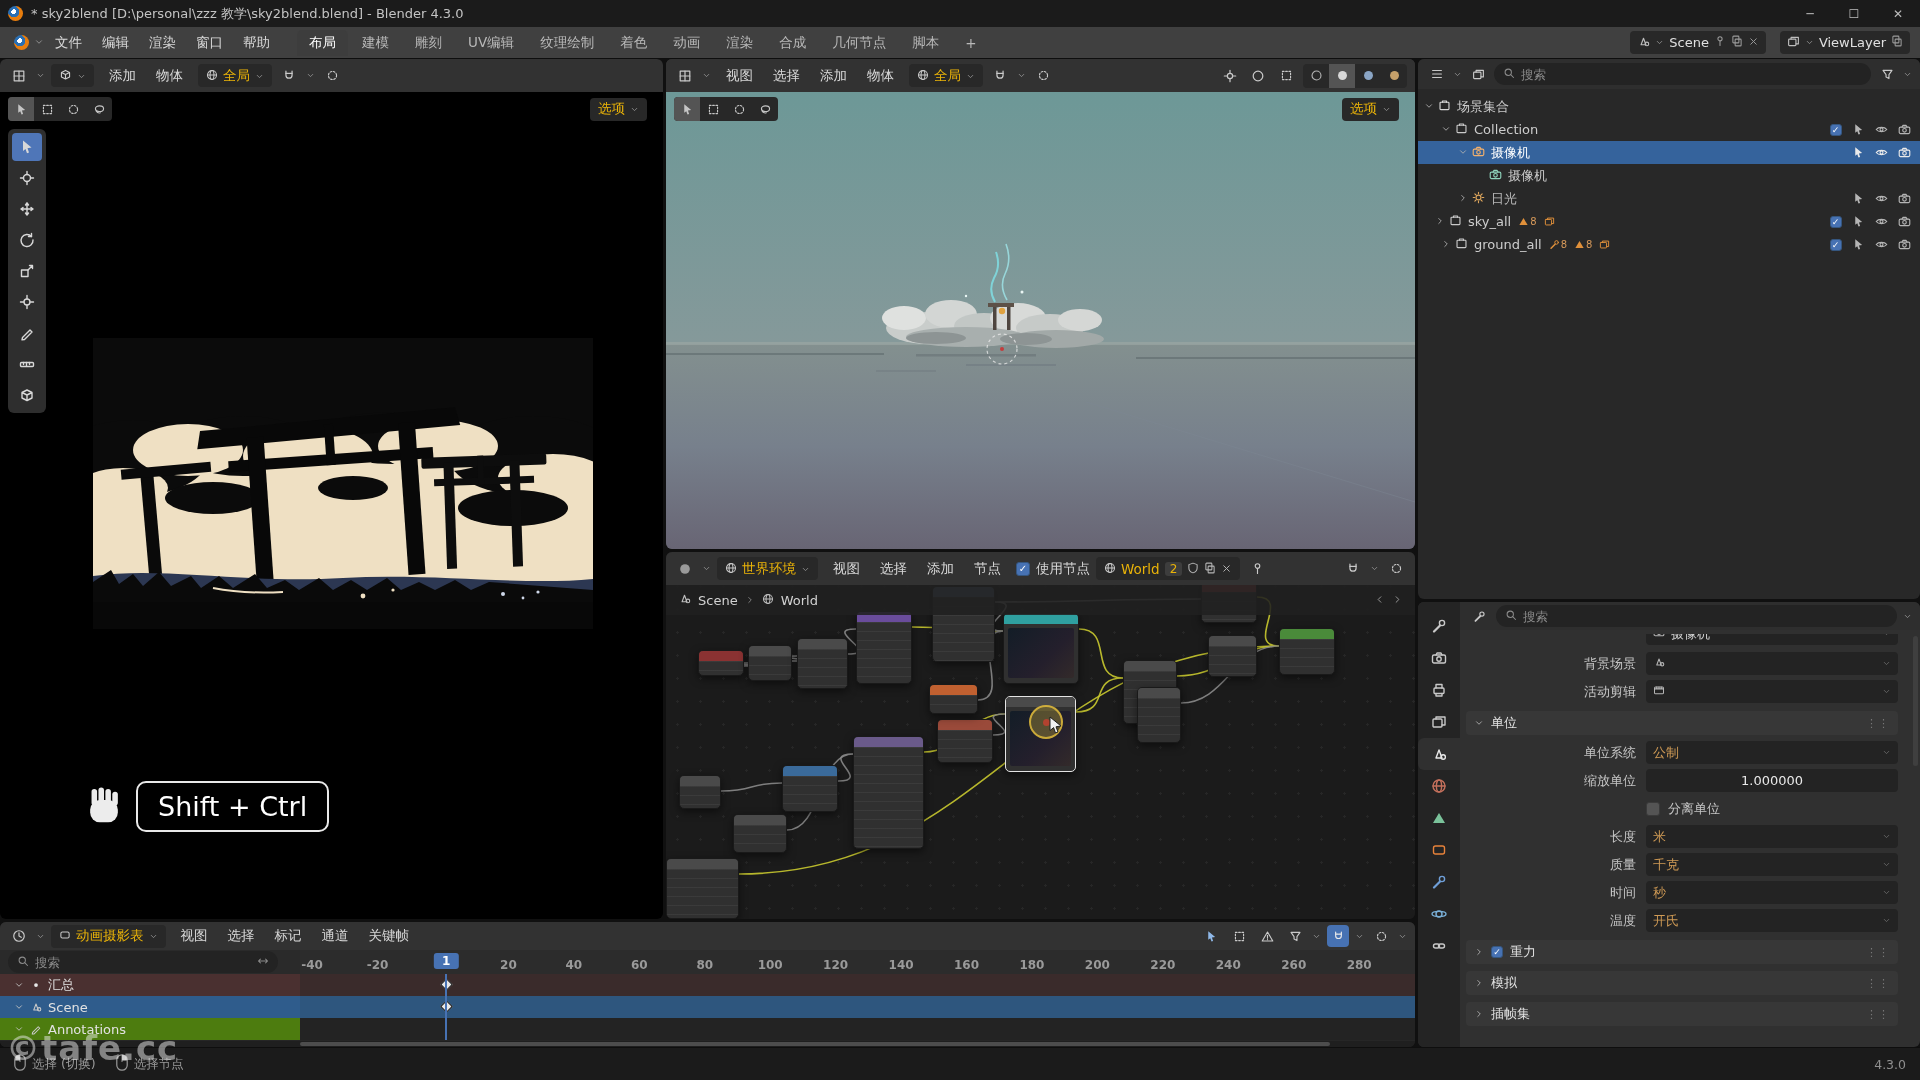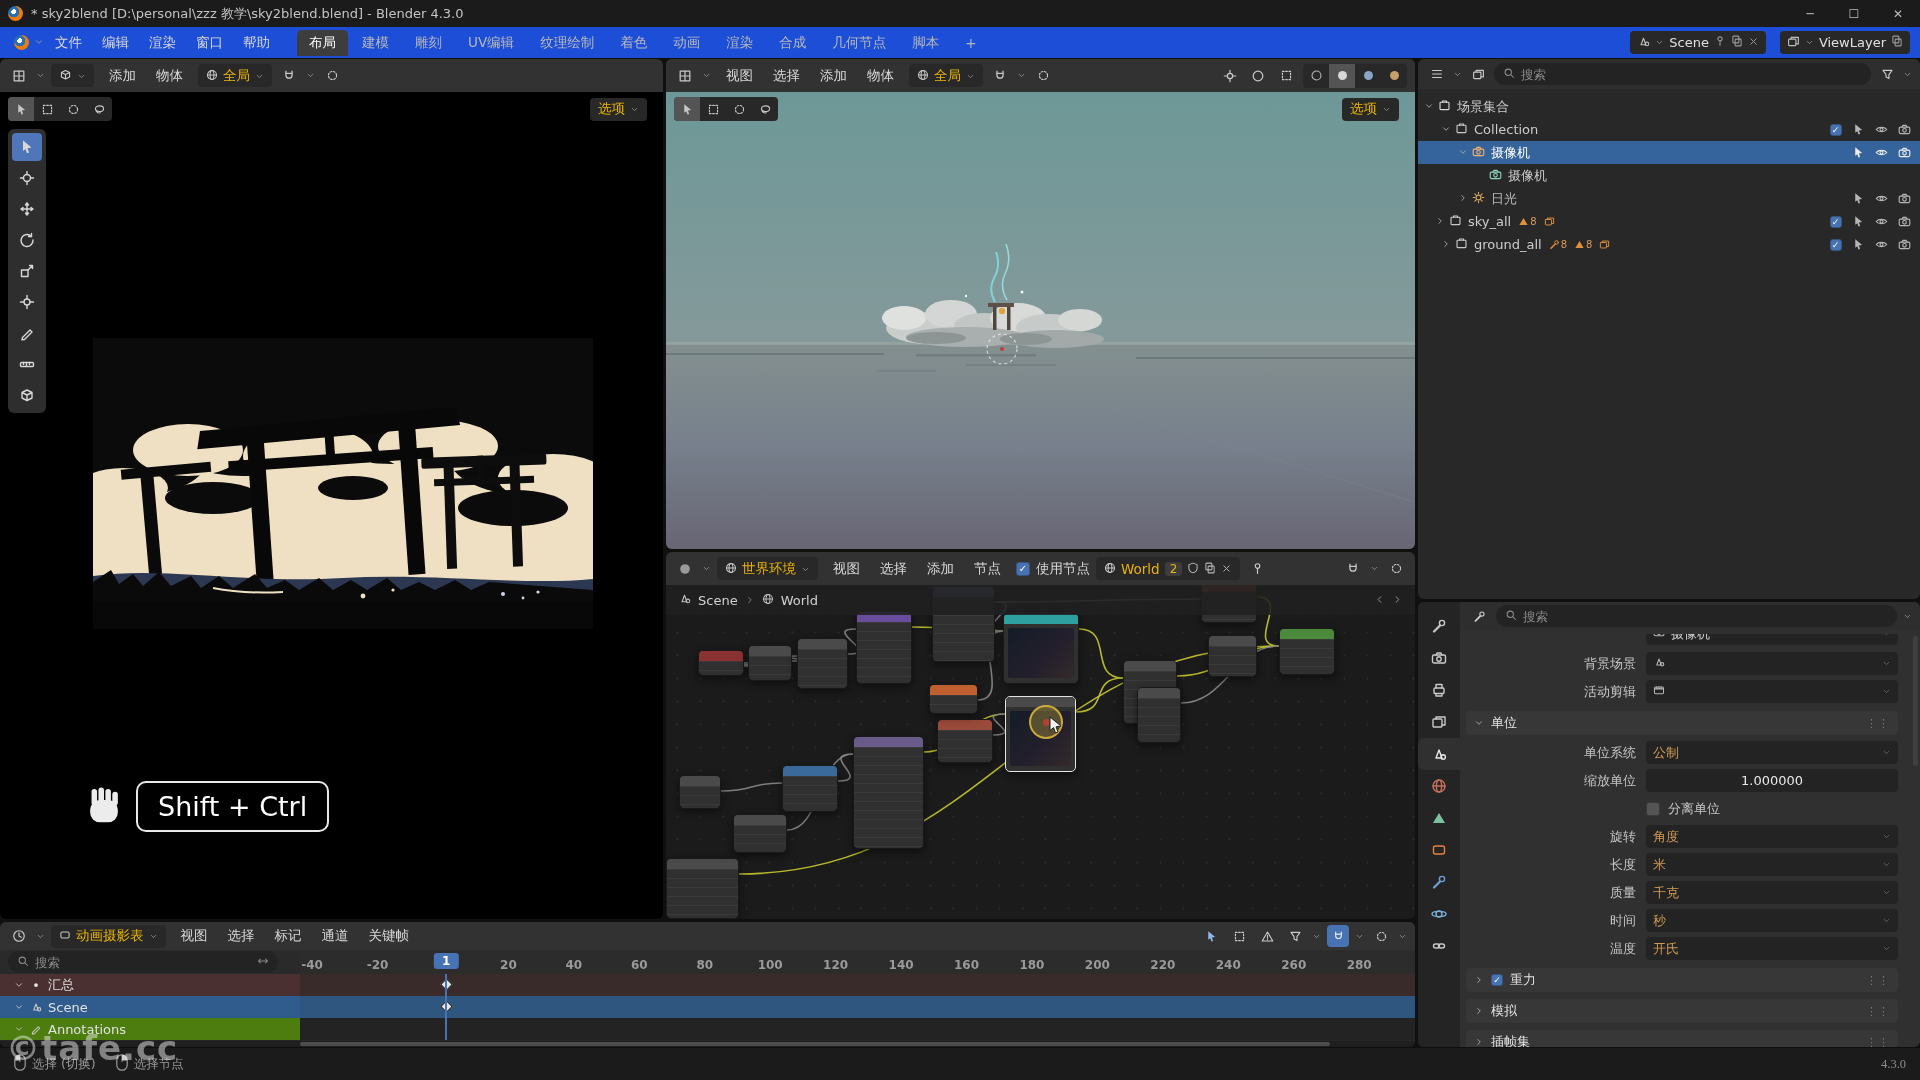--- a/index.html
+++ b/index.html
@@ -6,21 +6,21 @@
   html,body { width:1920px; height:1080px; overflow:hidden; }
   body { background:#101010; font-family:"DejaVu Sans","Liberation Sans",sans-serif; font-size:13px; color:#d6d6d6; position:relative; -webkit-user-select:none; user-select:none; }
 
   
   #titlebar { position:absolute; left:0; top:0; width:1920px; height: 27px; background:#1b1b1b; display:flex; align-items:center; padding:0 0 0 8px; gap:8px; }
   .blender-logo { width:15px; height:15px; border-radius:50%; background:radial-gradient(circle at 38% 38%, #fff 0 18%, #2a6fb3 19% 42%, #e87d0d 43% 100%); }
   #title-text { color:#c3c3c3; font-size:13px; white-space:nowrap; }
   #win-controls { margin-left:auto; display:flex; height:100%; }
   .win-btn { width:44px; height:100%; display:flex; align-items:center; justify-content:center; color:#bdbdbd; font-size:12px; }
 
-  #menubar { position:absolute; left:0; top:27px; width:1920px; height:32px; background:#1d4ed8; display:flex; align-items:center; padding:0 10px; gap:2px; border-bottom:1px solid #0e0e0e; }
+  #menubar { position:absolute; left:0; top:27px; width:1920px; height:32px; background:#404040; display:flex; align-items:center; padding:0 10px; gap:2px; border-bottom:1px solid #0e0e0e; }
   .menu-label { padding:3px 9px; border-radius:4px; color:#d8d8d8; font-size:13.5px; white-space:nowrap; cursor:default; }
   .ws-tab { padding:4px 12px; border-radius:5px 5px 0 0; color:#b9b9b9; font-size:13.5px; white-space:nowrap; }
   .ws-tab.active { background:#3d3d3d; color:#fff; }
   .hspacer { flex:1; }
   .id-chip { display:flex; align-items:center; gap:5px; background:#282828; border-radius:4px; padding:2px 7px; height:23px; }
   .id-chip .txt { color:#e0e0e0; font-size:13px; }
 
   
   .panel { position:absolute; border-radius:6px; overflow:hidden; background:#2a2a2a; }
   #vp-left   { left:0;     top:59px;  width:663px;  height:860px; background:#000; }
@@ -113,21 +113,21 @@
   #tl-channels { position:absolute; left:0; top:52px; right:0; z-index:2; }
   .ch-row { position:relative; height:22px; display:flex; align-items:center; }
   .ch-label { width:300px; height:100%; display:flex; align-items:center; gap:6px; padding:0 6px 0 14px; font-size:13px; color:#e2e2e2; flex:none; }
   .keyd { position:absolute; width:9px; height:9px; background:#e8e8e8; border:1px solid #111; transform:rotate(45deg); z-index:6; }
   #tl-scroll { position:absolute; left:0; right:0; top:119px; height:6px; background:#1f1f1f; z-index:3; }
   #tl-scroll .handle { position:absolute; left:300px; width:1030px; top:1px; height:4px; background:#4d4d4d; border-radius:2px; }
 
   
   #statusbar { position:absolute; left:0; top:1047px; width:1920px; height:33px; background:#1b1b1b; display:flex; align-items:center; padding:0 14px; gap:20px; color:#9a9a9a; font-size:12.5px; border-top:1px solid #0e0e0e; }
   .sb-item { display:flex; align-items:center; gap:6px; }
-  #sb-version { margin-left:auto; color:#8f8f8f;font-family:Liberation Serif, serif; }
+  #sb-version { margin-left:auto; color:#8f8f8f; }
 
   #watermark { position:absolute; left:6px; top:1028px; z-index:99; font-size:34px; font-weight:bold; color:rgba(235,235,235,.5); letter-spacing:1px; pointer-events:none; }
 
   .menus-row { display:flex; align-items:center; gap:2px; }
 </style>
 </head>
 <body>
 
 <header id="titlebar">
   <span class="blender-logo"></span>
@@ -1147,29 +1147,20 @@
           <div class="pfield num">1.000000</div>
         </div>
         <div class="prow">
           <span class="plabel"></span>
           <div style="display: flex; align-items: center; gap: 8px;">
             <span class="cb"></span>
             <span style="color: rgb(197, 197, 197);">分离单位</span>
           </div>
         </div>
         <div class="prow">
-          <span class="plabel">旋转</span>
-          <div class="pfield">
-            <span class="amber">角度</span>
-            <span class="pf-caret"><svg viewBox="0 0 16 16" width="9" height="9" fill="none" stroke="#888" stroke-width="1.4" stroke-linecap="round" stroke-linejoin="round">
-                <path d="M4 6 L8 10 L12 6"></path>
-              </svg></span>
-          </div>
-        </div>
-        <div class="prow">
           <span class="plabel">长度</span>
           <div class="pfield">
             <span class="amber">米</span>
             <span class="pf-caret"><svg viewBox="0 0 16 16" width="9" height="9" fill="none" stroke="#888" stroke-width="1.4" stroke-linecap="round" stroke-linejoin="round">
                 <path d="M4 6 L8 10 L12 6"></path>
               </svg></span>
           </div>
         </div>
         <div class="prow">
           <span class="plabel">质量</span>

